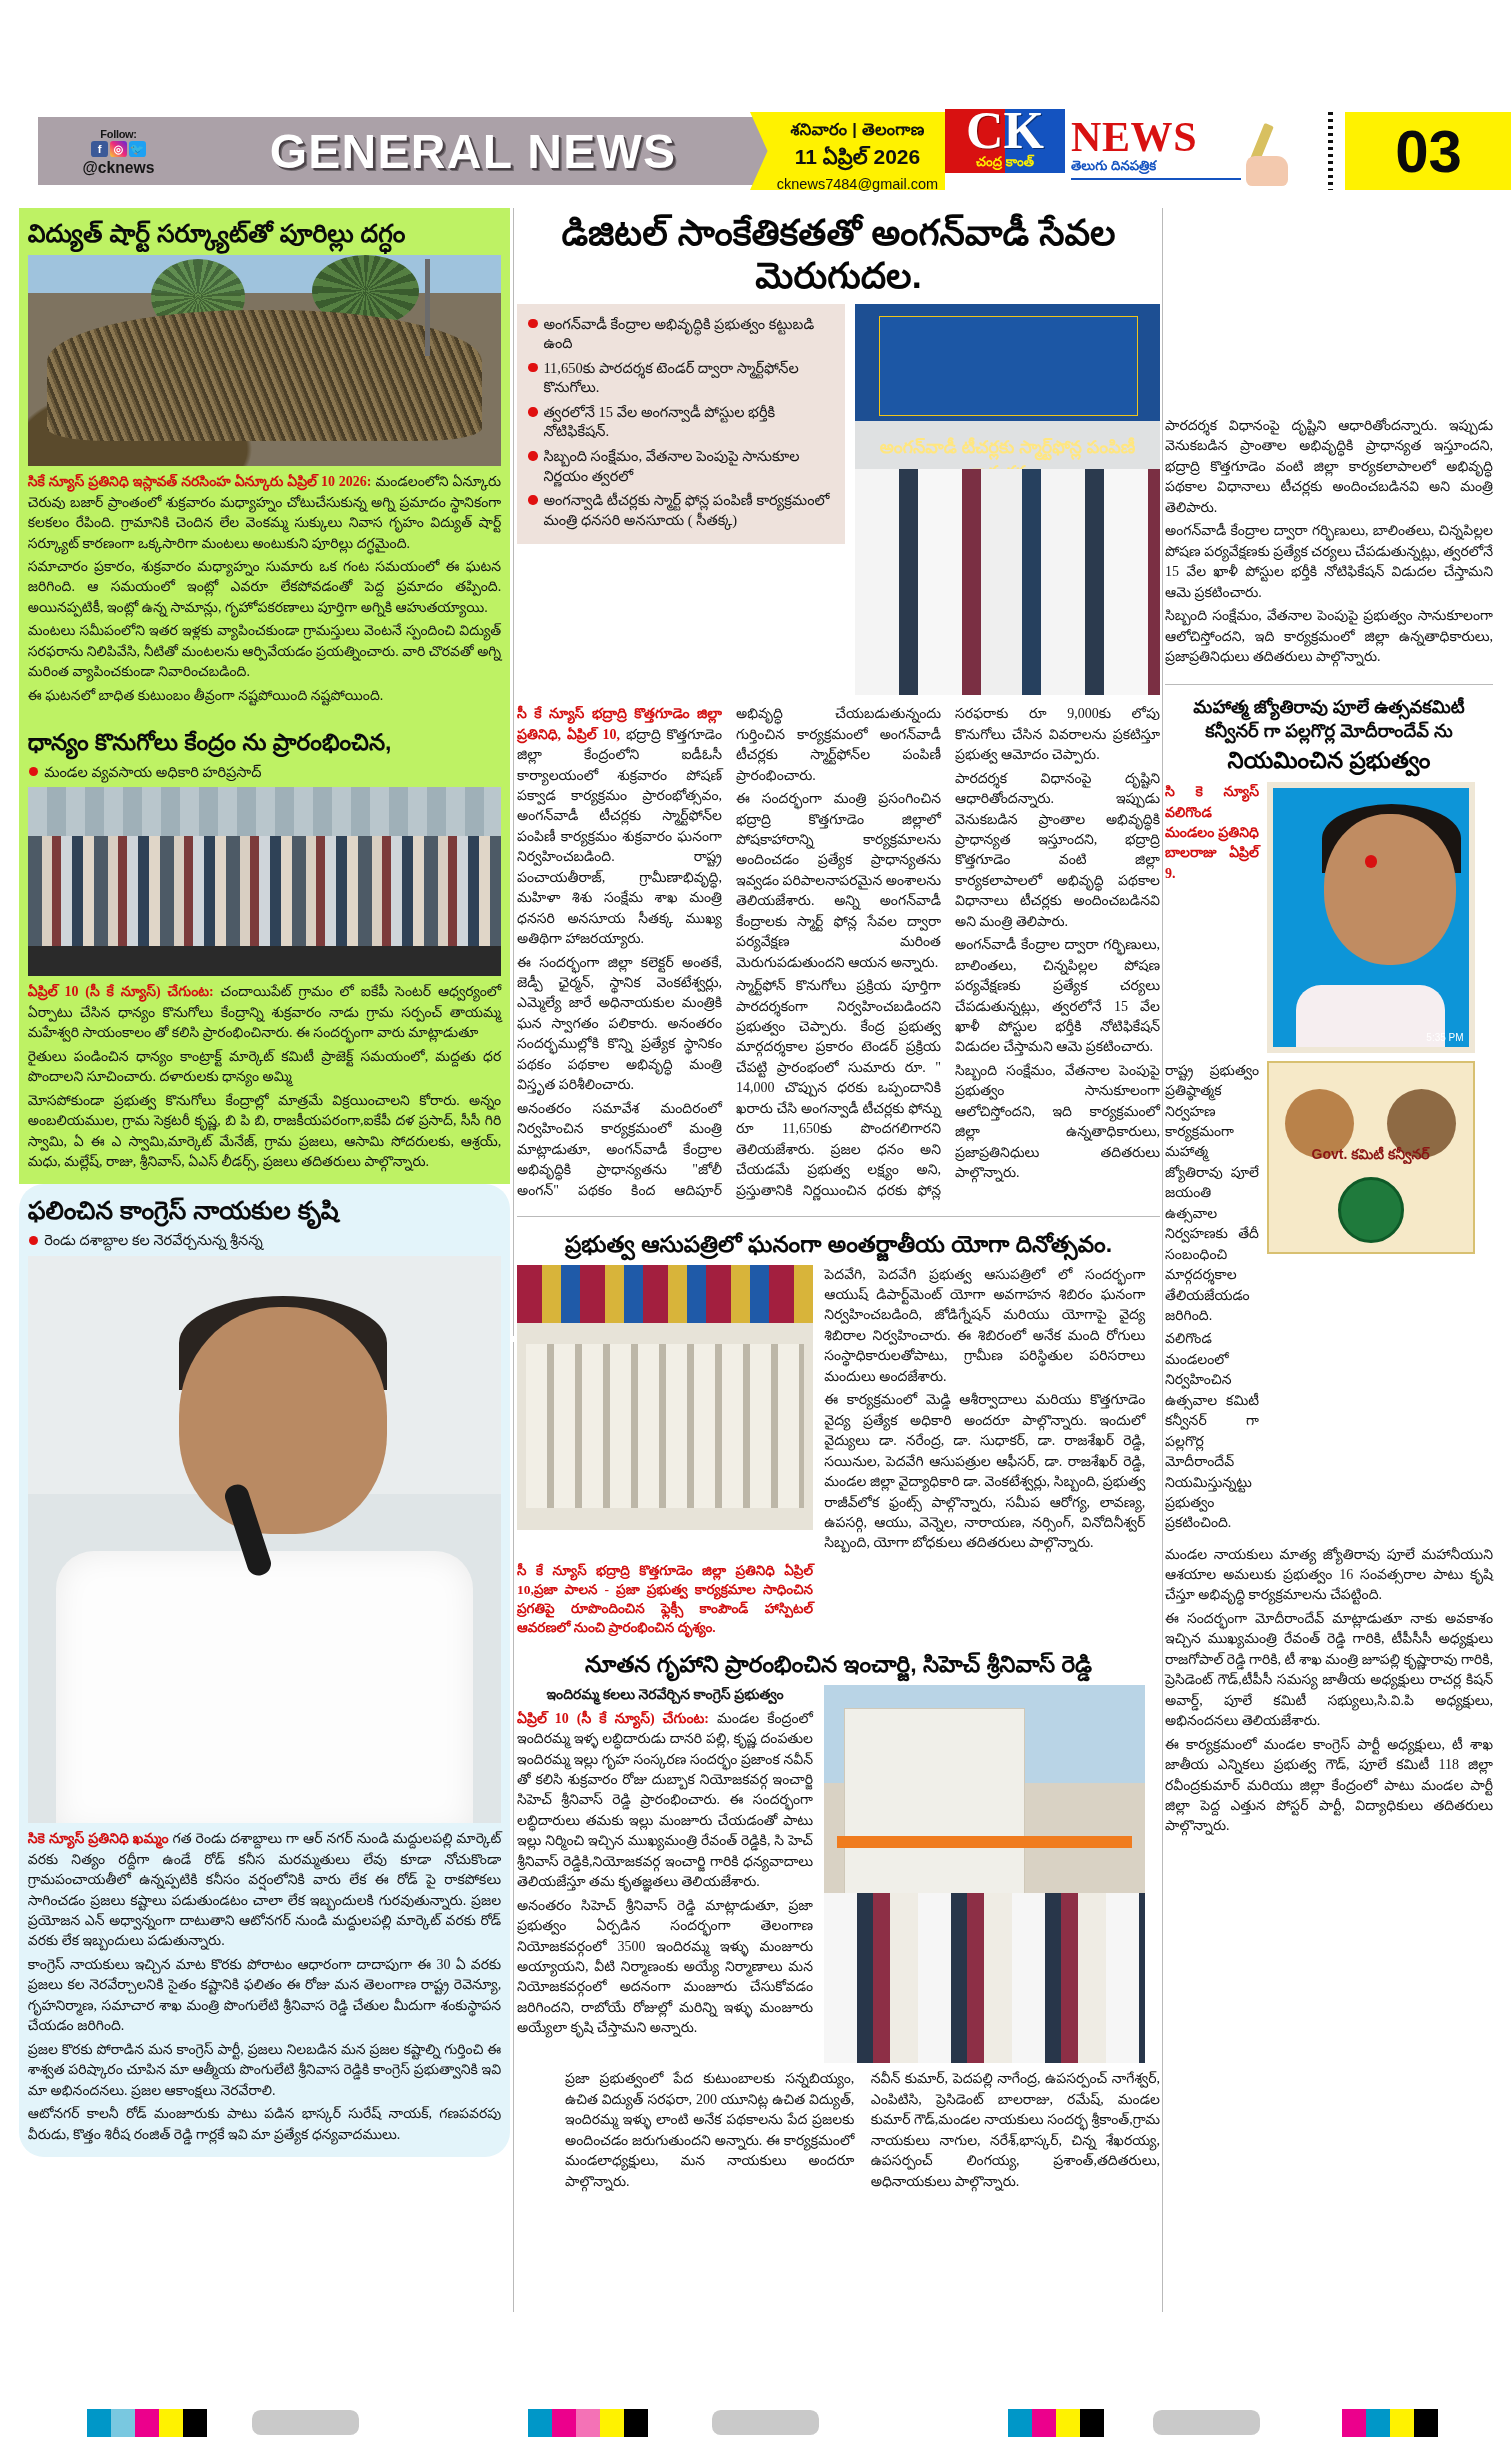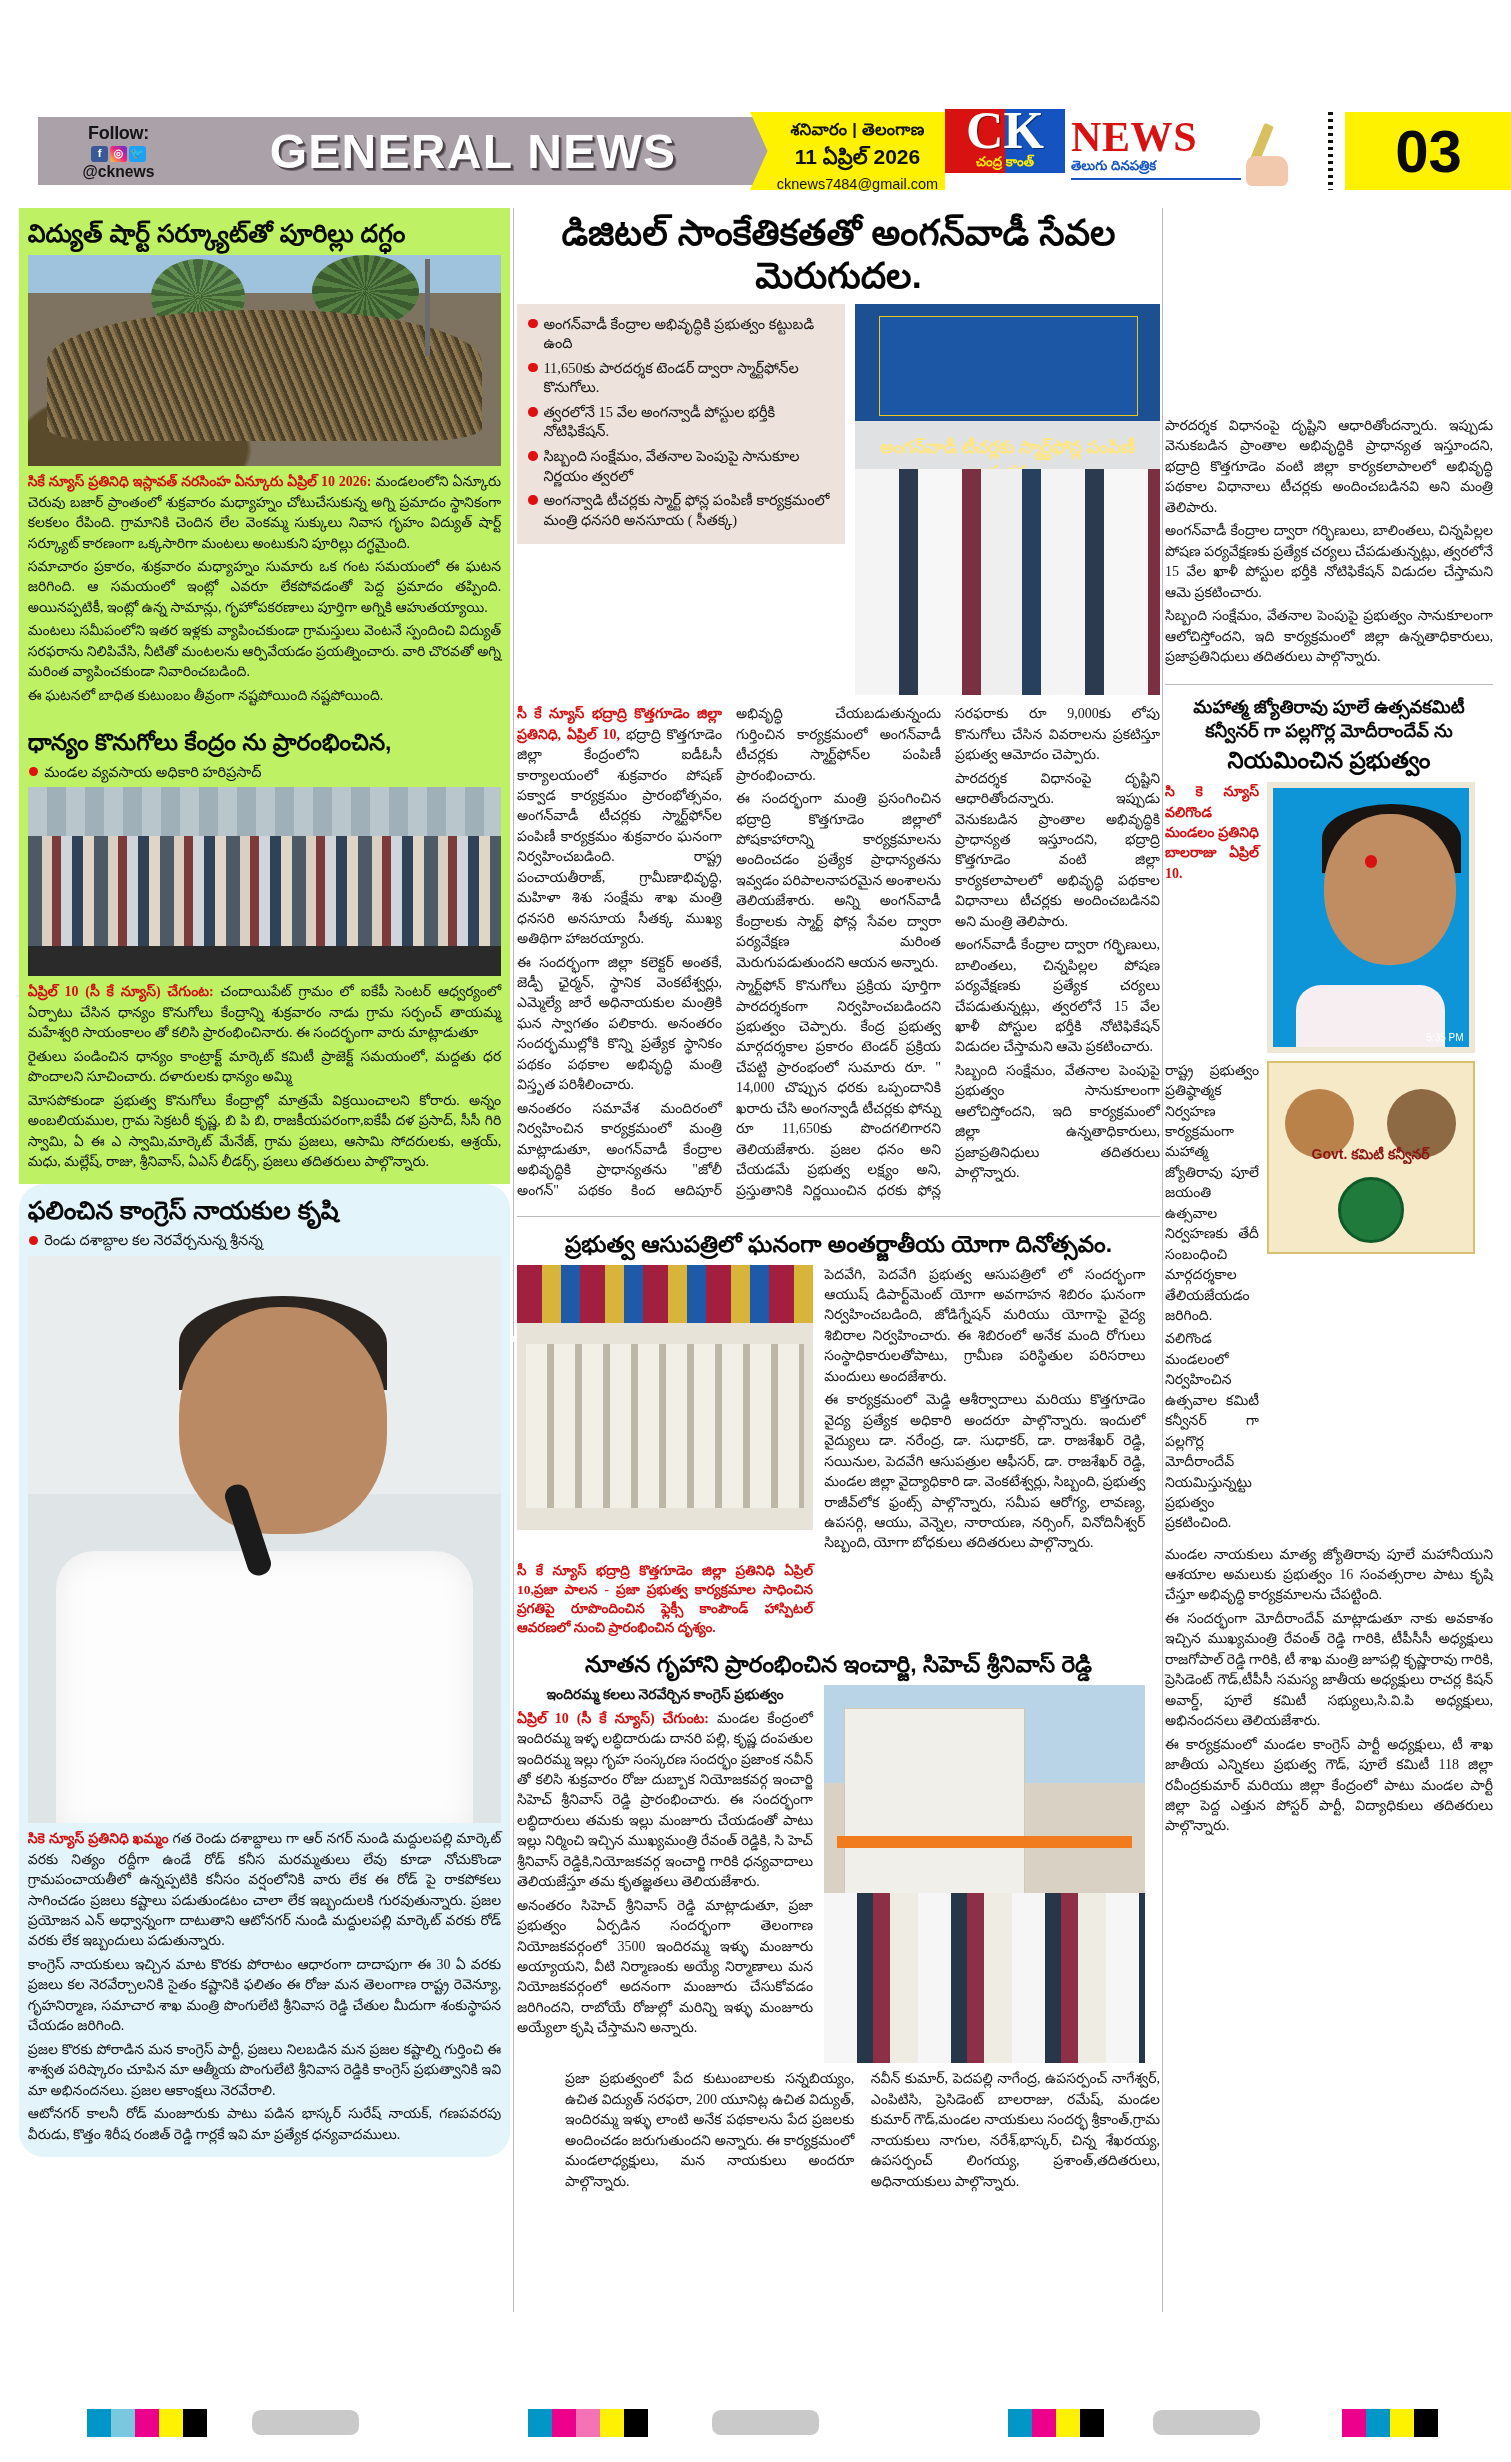--- a/index.html
+++ b/index.html
@@ -9,21 +9,21 @@
     font-family:"Liberation Serif","DejaVu Serif",serif;
     color:#111;
   }
   .page{position:absolute;inset:0;background:#fff;}
 
   
   .masthead{position:absolute;left:38px;top:117px;width:1436px;height:76px;}
   .mast-grey{position:absolute;left:0;top:0;width:737px;height:68px;background:#aba1a8;}
   .follow-box{position:absolute;left:24px;top:3.8px;width:113px;height:63px;
      display:flex;flex-direction:column;align-items:center;justify-content:center;gap:1.3px;}
-  .follow-label{font-family:"Liberation Sans",sans-serif;font-weight:bold;font-size:18px;color:#151515;letter-spacing:-0.3px;}
+  .follow-label{font-family:"Liberation Sans",sans-serif;font-weight:bold;font-size:11px;color:#151515;letter-spacing:-0.3px;}
   .soc-row{display:flex;gap:2.5px;align-items:center;}
   .soc{width:16.4px;height:16.4px;border-radius:3.1px;display:flex;align-items:center;justify-content:center;
        font-family:"Liberation Sans",sans-serif;font-size:11.3px;font-weight:bold;color:#fff;line-height:1;}
   .soc.fb{background:#3b5998;}
   .soc.ig{background:linear-gradient(45deg,#f9ce34,#ee2a7b,#6228d7);}
   .soc.tw{background:#1da1f2;}
   .handle{font-family:"Liberation Sans",sans-serif;font-weight:bold;font-size:15.7px;color:#151515;}
   .general-news{position:absolute;left:142px;top:1.3px;width:586px;height:66px;
      display:flex;align-items:center;justify-content:center;
      font-family:"Liberation Sans",sans-serif;font-weight:bold;font-size:48px;
@@ -379,21 +379,21 @@
       <p>అంగన్‌వాడీ కేంద్రాల ద్వారా గర్భిణులు, బాలింతలు, చిన్నపిల్లల పోషణ పర్యవేక్షణకు ప్రత్యేక చర్యలు చేపడుతున్నట్లు, త్వరలోనే 15 వేల ఖాళీ పోస్టుల భర్తీకి నోటిఫికేషన్ విడుదల చేస్తామని ఆమె ప్రకటించారు.</p>
       <p>సిబ్బంది సంక్షేమం, వేతనాల పెంపుపై ప్రభుత్వం సానుకూలంగా ఆలోచిస్తోందని, ఇది కార్యక్రమంలో జిల్లా ఉన్నతాధికారులు, ప్రజాప్రతినిధులు తదితరులు పాల్గొన్నారు.</p>
     </div>
 
     <div style="margin-top:16.4px;border-top:1.3px solid #b9b9b9;padding-top:10px;">
       <div class="hl-r1">మహాత్మ జ్యోతిరావు పూలే ఉత్సవకమిటీ</div>
       <div class="hl-r1">కన్వీనర్ గా పల్లగొర్ల మోదీరాందేవ్ ను</div>
       <div class="hl-r2">నియమించిన ప్రభుత్వం</div>
 
       <div style="display:flex;gap:7.6px;margin-top:6.3px;align-items:flex-start;">
-        <div class="body lead" style="width:94px;color:#d20f0f;font-weight:bold;">సి కె న్యూస్ వలిగొండ మండలం ప్రతినిధి బాలరాజు ఏప్రిల్ 10.</div>
+        <div class="body lead" style="width:94px;color:#d20f0f;font-weight:bold;">సి కె న్యూస్ వలిగొండ మండలం ప్రతినిధి బాలరాజు ఏప్రిల్ 9.</div>
         <div class="ph-portrait" style="width:208px;">
           <div class="hair"></div>
             <div class="head"></div>
             <div class="tilak"></div>
             <div class="shirt"></div>
           <span class="stamp">5:35 PM</span>
         </div>
       </div>
 
       <div style="display:flex;gap:7.6px;margin-top:7.6px;align-items:flex-start;">

